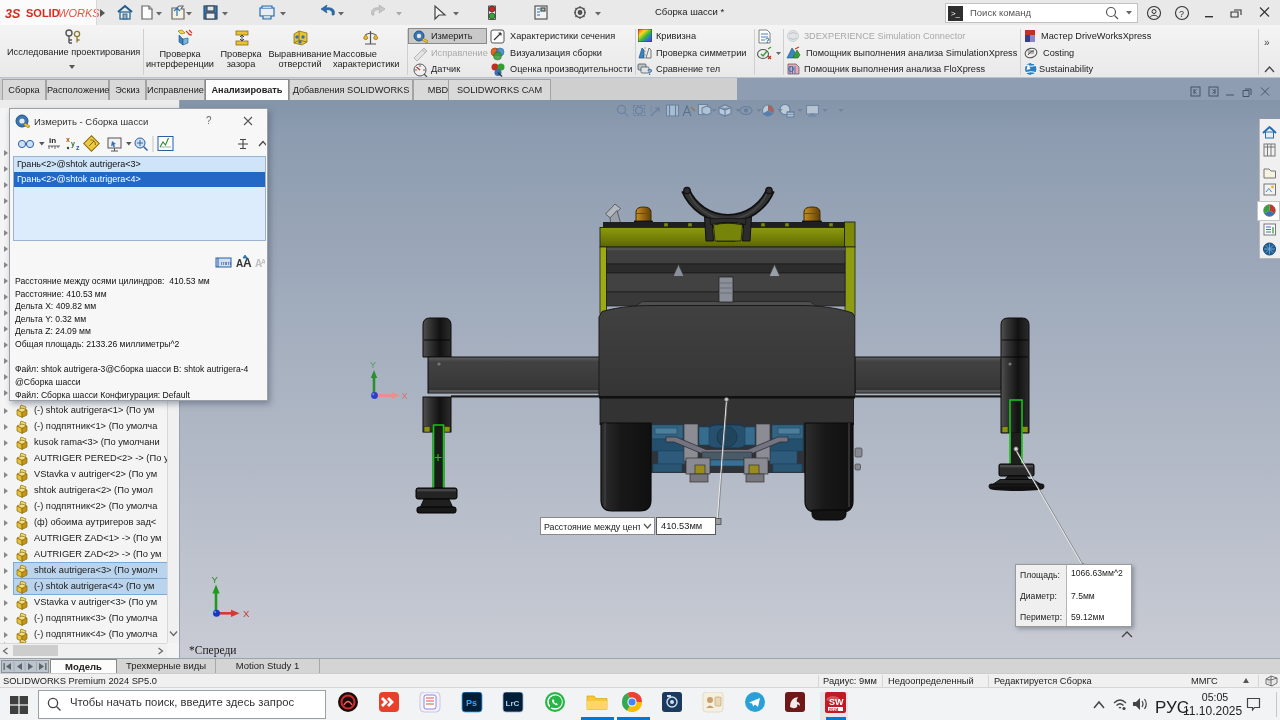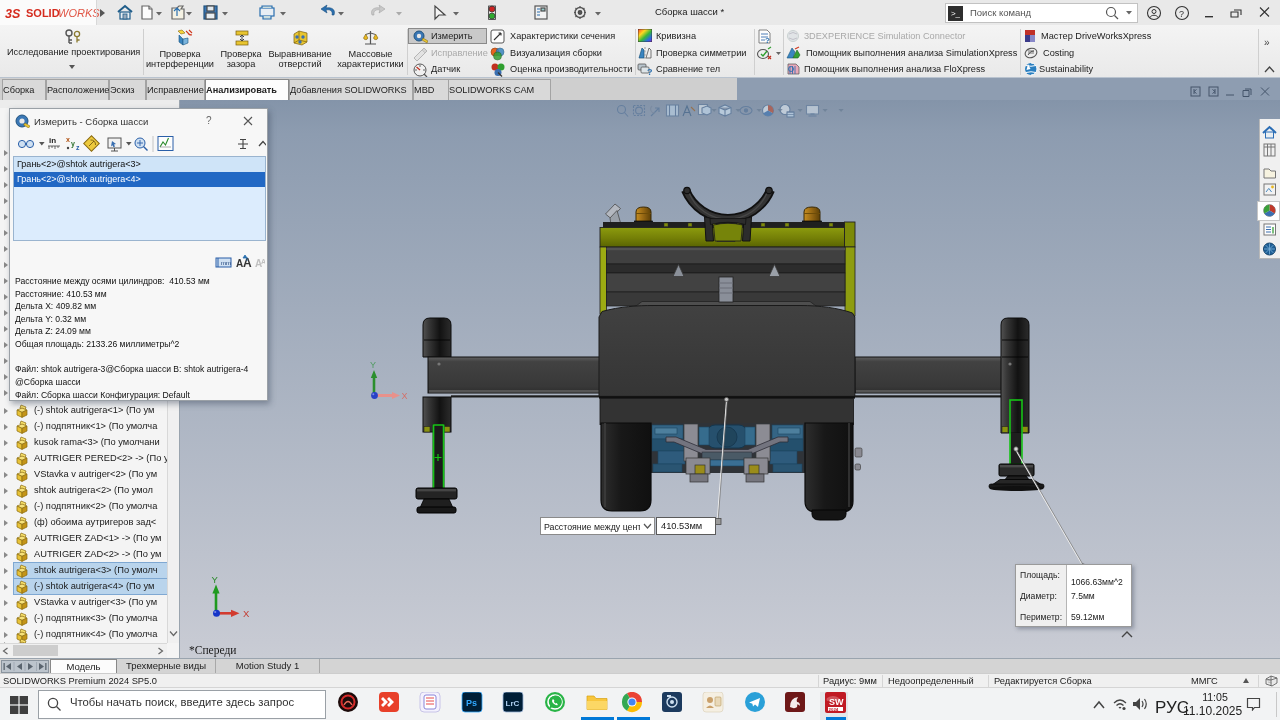--- a/index.html
+++ b/index.html
@@ -9,21 +9,21 @@
 #titlebar{left:0;top:0;width:1280px;height:26px;background:#e9e9e9;border-bottom:1px solid #d0d0d0}
 #logo{left:0;top:0;width:96px;height:25px;background:#fbfbfb}
 .tbtxt{font-size:9.5px;color:#1a1a1a}
 
 #ribbon{left:0;top:25px;width:1280px;height:53px;background:linear-gradient(#f4f4f4,#e9e9e9);border-bottom:1px solid #b9c3cf}
 .rsep{position:absolute;top:4px;width:1px;height:46px;background:#cfcfcf}
 .rlbl{position:absolute;font-size:9.2px;color:#222;white-space:nowrap}
 .rgray{color:#a9a9a9}
 
 #tabrow{left:0;top:78px;width:1280px;height:22px;background:#8e9db1}
-.ctab{position:absolute;top:1px;height:21px;background:#d9d9d9;border:1px solid #a3a3a3;border-bottom:none;font-size:9.2px;color:#222;line-height:20px;white-space:nowrap}
+.ctab{position:absolute;top:1px;height:21px;background:#d9d9d9;border:1px solid #a3a3a3;border-bottom:none;font-size:9.2px;color:#222;text-align:center;line-height:20px;white-space:nowrap}
 .ctab.act{background:#fdfdfd;font-weight:bold;border-color:#8a8a8a}
 
 #treepanel{left:0;top:100px;width:180px;height:558px;background:#f4f4f4;border-right:1px solid #9aa4ae}
 .trow{position:absolute;left:0;width:168px;height:16px}
 .trow .ar{position:absolute;left:4px;top:5px;width:0;height:0;border-left:4px solid #8a8a8a;border-top:3px solid transparent;border-bottom:3px solid transparent}
 .trow .txt{position:absolute;left:34px;top:2px;font-size:9.3px;color:#1a1a1a;white-space:nowrap;overflow:hidden;width:133px}
 .trow.sel .bg{position:absolute;left:13px;top:-1px;width:155px;height:17px;background:#b9d4ec;border:1px solid #7fa8d2}
 
 #viewport{left:180px;top:100px;width:1100px;height:558px;background:linear-gradient(#8494a9,#8d9cb0 6%,#c7cad3 97%,#c9ccd4)}
 
@@ -144,21 +144,21 @@
         <circle cx="12" cy="8" r="1.7" fill="#3a6fb0"></circle>
         <circle cx="9" cy="13" r="1.7" fill="#3a6fb0"></circle>
       </svg>
  <div class="rlbl" style="left:263px;top:24px;width:74px;text-align:center;font-size:9.2px">Выравнивание<br>отверстий</div>
  <svg class="ab" style="left:361px;top:4px" width="19" height="18" viewBox="0 0 19 18">
         <path d="M9.5,2 v13 M4,15 h11" stroke="#555" stroke-width="1.2"></path>
         <path d="M9.5,4 l-5,1.5 M9.5,4 l5,1.5" stroke="#555" stroke-width="1"></path>
         <path d="M2.5,9 a2.3,2.3 0 0 0 4.4,0 l-2.2,-3.8 z" fill="#e8b820" stroke="#7a5f10" stroke-width=".6"></path>
         <path d="M12.5,9 a2.3,2.3 0 0 0 4.4,0 l-2.2,-3.8 z" fill="#e8b820" stroke="#7a5f10" stroke-width=".6"></path>
       </svg>
- <div class="rlbl" style="left:333px;top:24px;width:75px;text-align:center;font-size:9.2px">Массовые<br>характеристики</div>
+ <div class="rlbl" style="left:333px;top:24px;width:75px;text-align:left;font-size:9.2px">Массовые<br>характеристики</div>
 
  <div class="ab" style="left:408px;top:3px;width:79px;height:16px;background:#c9c9c9;border:1px solid #8a8a8a"></div>
  <svg class="ab" style="left:412px;top:4px" width="16" height="15" viewBox="0 0 16 15">
         <circle cx="7" cy="7" r="5" fill="#3a77b5" stroke="#20537f"></circle>
         <circle cx="7" cy="7" r="2.2" fill="#e8e8e8"></circle>
         <path d="M11,9 l5,3 -1,2 -5,-3 z" fill="#e8c530" stroke="#7a5f10" stroke-width=".5"></path>
       </svg>
  <div class="rlbl" style="left:431px;top:6px">Измерить</div>
  <svg class="ab" style="left:412px;top:21px" width="16" height="15" viewBox="0 0 16 15">
         <path d="M2,12 l8,-8 3,3 -8,8 z" fill="#e3e3e3" stroke="#b5b5b5"></path>
@@ -542,21 +542,21 @@
 <div class="ab" style="left:544px;top:521.5px;font-size:8.8px;color:#222;white-space:nowrap;width:96px;overflow:hidden">Расстояние между центра</div>
 <svg class="ab" style="left:643px;top:523px" width="9" height="6" viewBox="0 0 9 6">
       <path d="M1,1 L4.5,5 L8,1" fill="none" stroke="#555" stroke-width="1.2"></path>
     </svg>
 <div class="ab" style="left:656px;top:517px;width:60px;height:18px;background:#fff;border:1px solid #5a5a5a"></div>
 <div class="ab" style="left:661px;top:521px;font-size:9.3px;color:#222">410.53мм</div>
 
 <div class="ab" style="left:1015px;top:564px;width:117px;height:63px;background:#fff;border:1px solid #9a9a9a;box-shadow:1.5px 2px 4px rgba(60,70,90,.4)">
  <div class="ab" style="left:0;top:0;width:51px;height:61px;background:#efefef;border-right:1px solid #b5b5b5"></div>
  <div class="ab" style="left:4px;top:5px;font-size:8.6px;color:#222">Площадь:</div>
- <div class="ab" style="left:55px;top:12px;font-size:8.6px;color:#222">1066.63мм^2</div>
+ <div class="ab" style="left:55px;top:3px;font-size:8.6px;color:#222">1066.63мм^2</div>
  <div class="ab" style="left:4px;top:26px;font-size:8.6px;color:#222">Диаметр:</div>
  <div class="ab" style="left:55px;top:26px;font-size:8.6px;color:#222">7.5мм</div>
  <div class="ab" style="left:4px;top:47px;font-size:8.6px;color:#222">Периметр:</div>
  <div class="ab" style="left:55px;top:47px;font-size:8.6px;color:#222">59.12мм</div>
 </div>
 <svg class="ab" style="left:1120px;top:630px" width="14" height="8" viewBox="0 0 14 8">
       <path d="M2,7 L7,2 L12,7" fill="none" stroke="#444" stroke-width="1.4"></path>
     </svg>
 
 <div class="ab" style="left:1259px;top:119px;width:21px;height:140px;background:#f0f0f0;border-left:1px solid #b8b8b8;border-bottom:1px solid #b8b8b8"></div>
@@ -870,21 +870,21 @@
         <g fill="#5a646e">
           <rect x="1.5" y="1" width="1.3" height="7"></rect>
           <path d="M9,1 L4,4.5 L9,8 z"></path>
           <path d="M20,1 L15,4.5 L20,8 z"></path>
           <path d="M26,1 L31,4.5 L26,8 z"></path>
           <path d="M37,1 L42,4.5 L37,8 z"></path>
           <rect x="43.2" y="1" width="1.3" height="7"></rect>
         </g>
         <path d="M12,0 v9 M23,0 v9 M34.5,0 v9" stroke="#98a2ac" stroke-width=".7"></path>
       </svg>
- <div class="btab" style="left:50px;width:67px;background:#fcfcfc;font-weight:normal;border:1px solid #888;border-bottom:none">Модель</div>
+ <div class="btab" style="left:50px;width:67px;background:#fcfcfc;font-weight:bold;border:1px solid #888;border-bottom:none">Модель</div>
  <div class="btab" style="left:117px;width:99px">Трехмерные виды</div>
  <div class="btab" style="left:216px;width:104px">Motion Study 1</div>
 </div>
 
 <div class="ab" id="statusbar">
  <div class="stxt" style="left:3px;top:2px">SOLIDWORKS Premium 2024 SP5.0</div>
  <div class="stxt" style="left:823px;top:2px">Радиус: 9мм</div>
  <div class="stxt" style="left:888px;top:2px">Недоопределенный</div>
  <div class="stxt" style="left:994px;top:2px">Редактируется Сборка</div>
  <div class="stxt" style="left:1191px;top:2px">ММГС</div>
@@ -987,19 +987,19 @@
           <path d="M4.5,8.5 q3.5,-3.5 7,0"></path>
           <path d="M7,11 q1,-1 2,0"></path>
         </g>
         <circle cx="12" cy="11.5" r="1.6" fill="#444"></circle>
       </svg>
  <svg class="ab" style="left:1132px;top:9px" width="16" height="14" viewBox="0 0 16 14">
         <path d="M1,5 h3 l4,-4 v12 l-4,-4 h-3 z" fill="#444"></path>
         <path d="M10,4 q2,3 0,6 M12.5,2 q3.5,5 0,10" stroke="#444" fill="none" stroke-width="1.2"></path>
       </svg>
  <div class="ab" style="left:1155px;top:10px;font-size:17px;color:#222">РУС</div>
- <div class="ab" style="left:1183px;top:3px;width:64px;text-align:center;font-size:10.6px;color:#222">11:05</div>
+ <div class="ab" style="left:1183px;top:3px;width:64px;text-align:center;font-size:10.6px;color:#222">05:05</div>
  <div class="ab" style="left:1183px;top:16px;width:64px;text-align:left;font-size:12px;color:#222">11.10.2025</div>
  <svg class="ab" style="left:1246px;top:9px" width="15" height="14" viewBox="0 0 15 14">
         <path d="M1.5,1.5 h12 v9 h-5 l-2,2.5 v-2.5 h-5 z" fill="none" stroke="#444" stroke-width="1.2"></path>
       </svg>
  <div class="ab" style="left:1276px;top:4px;width:1px;height:25px;background:#c8c8c8"></div>
 </div>
 </div>
 </body></html>

